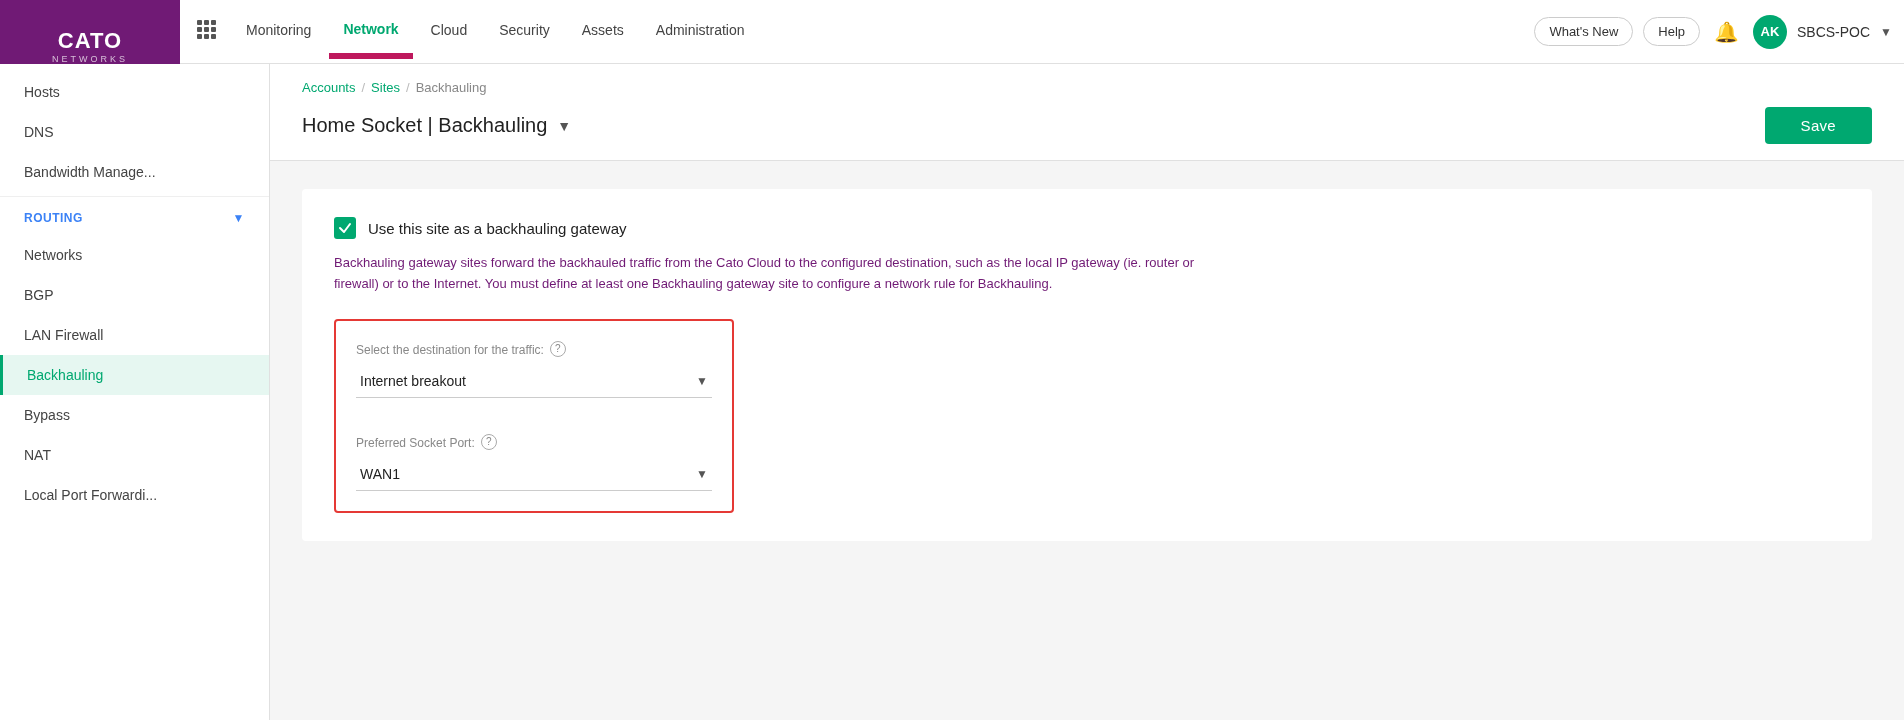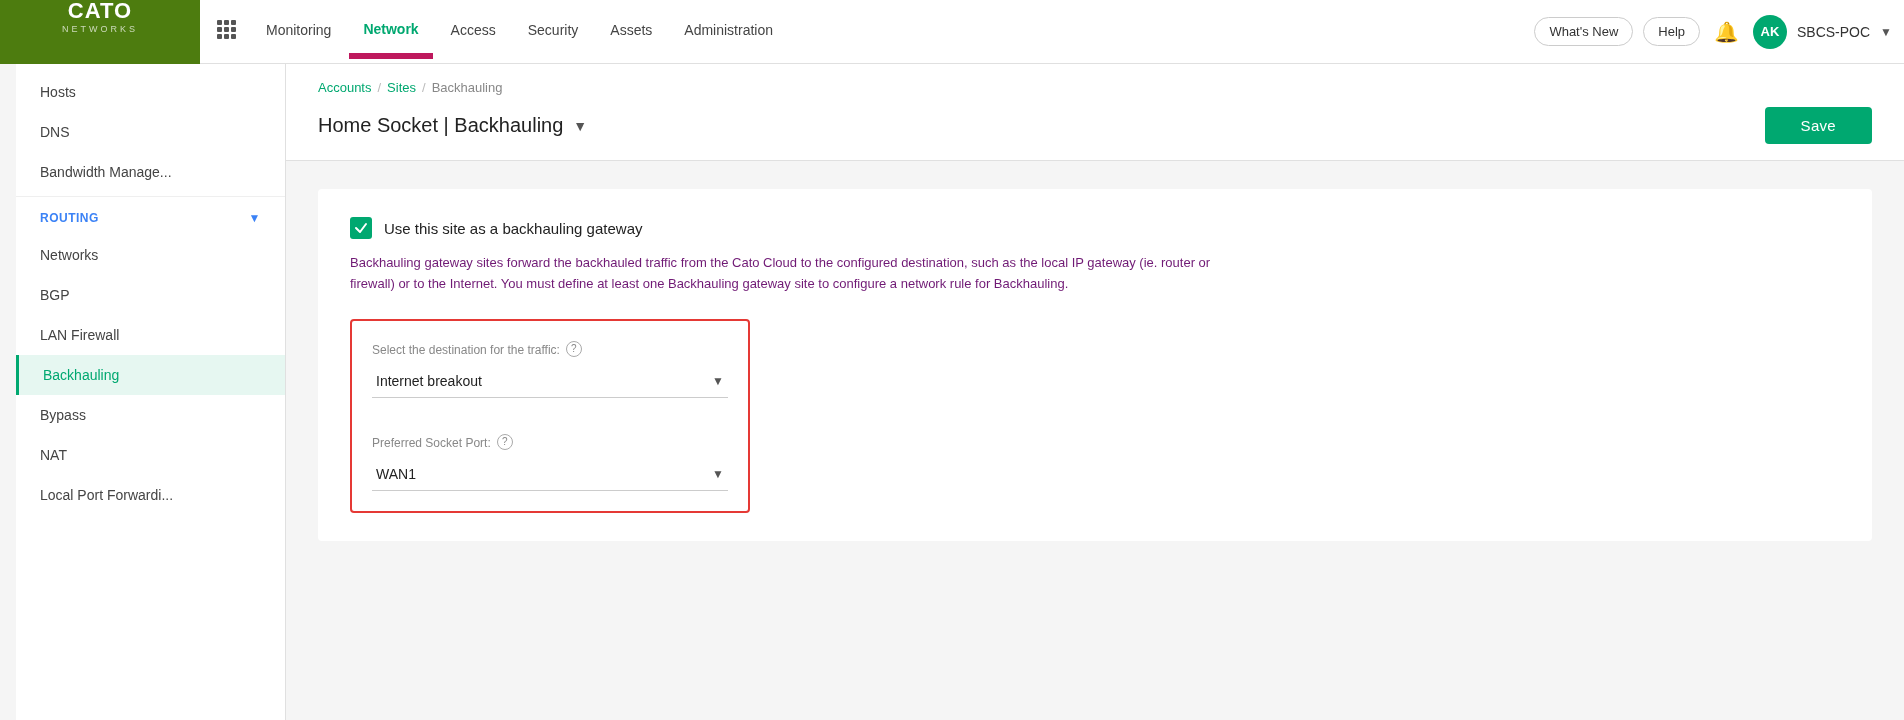--- a/index.html
+++ b/index.html
@@ -9,25 +9,25 @@
     .top-nav {
       display: flex;
       align-items: center;
       background: #fff;
       border-bottom: 1px solid #e0e0e0;
       height: 64px;
       flex-shrink: 0;
       padding: 0 12px;
     }
     .logo-area {
-      background: #4d7c0f;
-      width: 200px;
+      background: #701a75;
+      width: 180px;
       height: 64px;
       display: flex;
-      align-items: flex-start;
+      align-items: flex-end;
       justify-content: center;
       flex-shrink: 0;
       margin-left: -12px;
     }
     .logo-text {
       color: #fff;
       font-size: 22px;
       font-weight: 700;
       letter-spacing: 1px;
       line-height: 1;
@@ -105,21 +105,20 @@
       color: #333;
       cursor: pointer;
     }
     .chevron-down { font-size: 12px; color: #555; }
 
     
     .main-layout {
       display: flex;
       flex: 1;
       overflow: hidden;
-      margin-left: 16px;
     }
 
     
     .sidebar {
       width: 270px;
       background: #fff;
       border-right: 1px solid #e0e0e0;
       flex-shrink: 0;
       overflow-y: auto;
       padding-top: 8px;
@@ -312,21 +311,21 @@
       <rect x="8" y="8" width="5" height="5" rx="1" fill="#555"></rect>
       <rect x="15" y="8" width="5" height="5" rx="1" fill="#555"></rect>
       <rect x="1" y="15" width="5" height="5" rx="1" fill="#555"></rect>
       <rect x="8" y="15" width="5" height="5" rx="1" fill="#555"></rect>
       <rect x="15" y="15" width="5" height="5" rx="1" fill="#555"></rect>
     </svg>
   </div>
   <div class="nav-items">
     <div class="nav-item">Monitoring</div>
     <div class="nav-item active">Network</div>
-    <div class="nav-item">Access</div>
+    <div class="nav-item">Cloud</div>
     <div class="nav-item">Security</div>
     <div class="nav-item">Assets</div>
     <div class="nav-item">Administration</div>
   </div>
   <div class="nav-right">
     <button class="btn-outline">What's New</button>
     <button class="btn-outline">Help</button>
     <span class="bell-icon">🔔</span>
     <div class="avatar">AK</div>
     <span class="account-name">SBCS-POC</span>

